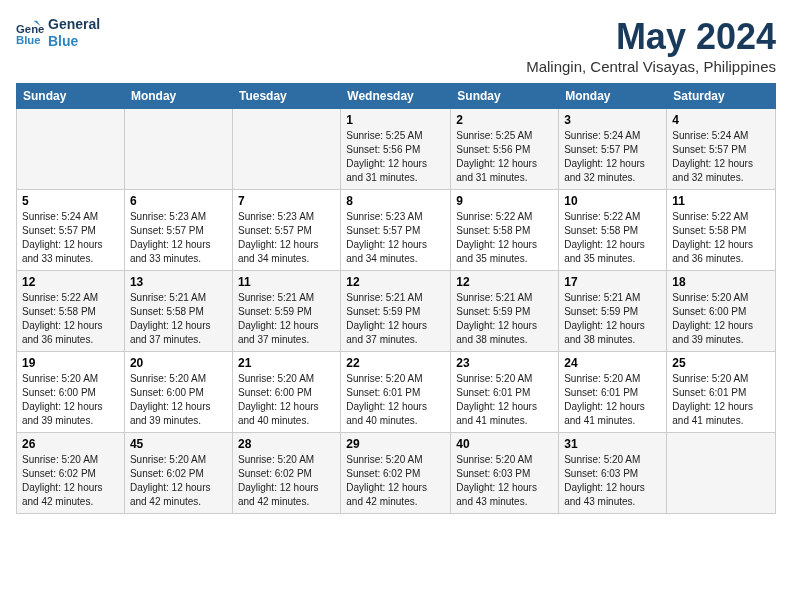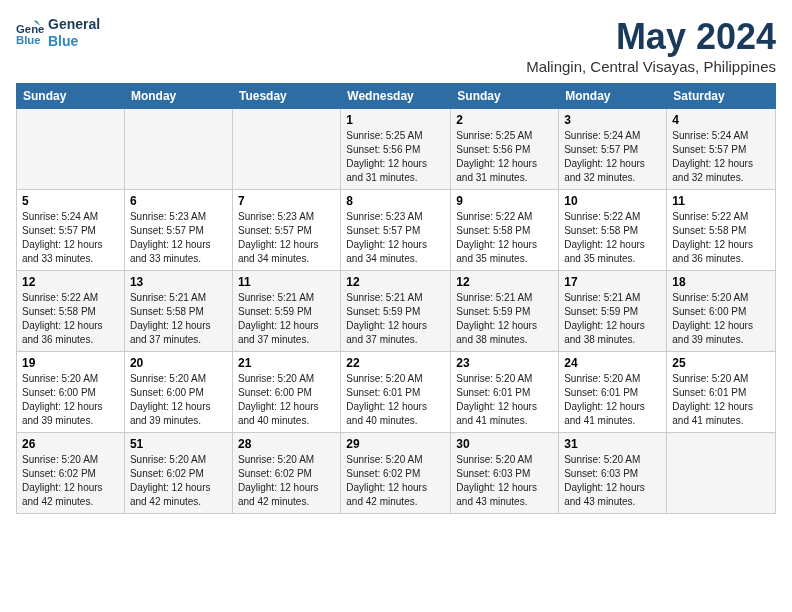--- a/index.html
+++ b/index.html
@@ -302,42 +302,42 @@
       </tr>
       <tr>
         <td>
           <span class="day-number">26</span>
           <div class="day-info" style="white-space: pre-line;">Sunrise: 5:20 AM
 Sunset: 6:02 PM
 Daylight: 12 hours
 and 42 minutes.</div>
         </td>
         <td>
-          <span class="day-number">51</span>
+          <span class="day-number">45</span>
           <div class="day-info" style="white-space: pre-line;">Sunrise: 5:20 AM
 Sunset: 6:02 PM
 Daylight: 12 hours
 and 42 minutes.</div>
         </td>
         <td>
           <span class="day-number">28</span>
           <div class="day-info" style="white-space: pre-line;">Sunrise: 5:20 AM
 Sunset: 6:02 PM
 Daylight: 12 hours
 and 42 minutes.</div>
         </td>
         <td>
           <span class="day-number">29</span>
           <div class="day-info" style="white-space: pre-line;">Sunrise: 5:20 AM
 Sunset: 6:02 PM
 Daylight: 12 hours
 and 42 minutes.</div>
         </td>
         <td>
-          <span class="day-number">30</span>
+          <span class="day-number">40</span>
           <div class="day-info" style="white-space: pre-line;">Sunrise: 5:20 AM
 Sunset: 6:03 PM
 Daylight: 12 hours
 and 43 minutes.</div>
         </td>
         <td>
           <span class="day-number">31</span>
           <div class="day-info" style="white-space: pre-line;">Sunrise: 5:20 AM
 Sunset: 6:03 PM
 Daylight: 12 hours

